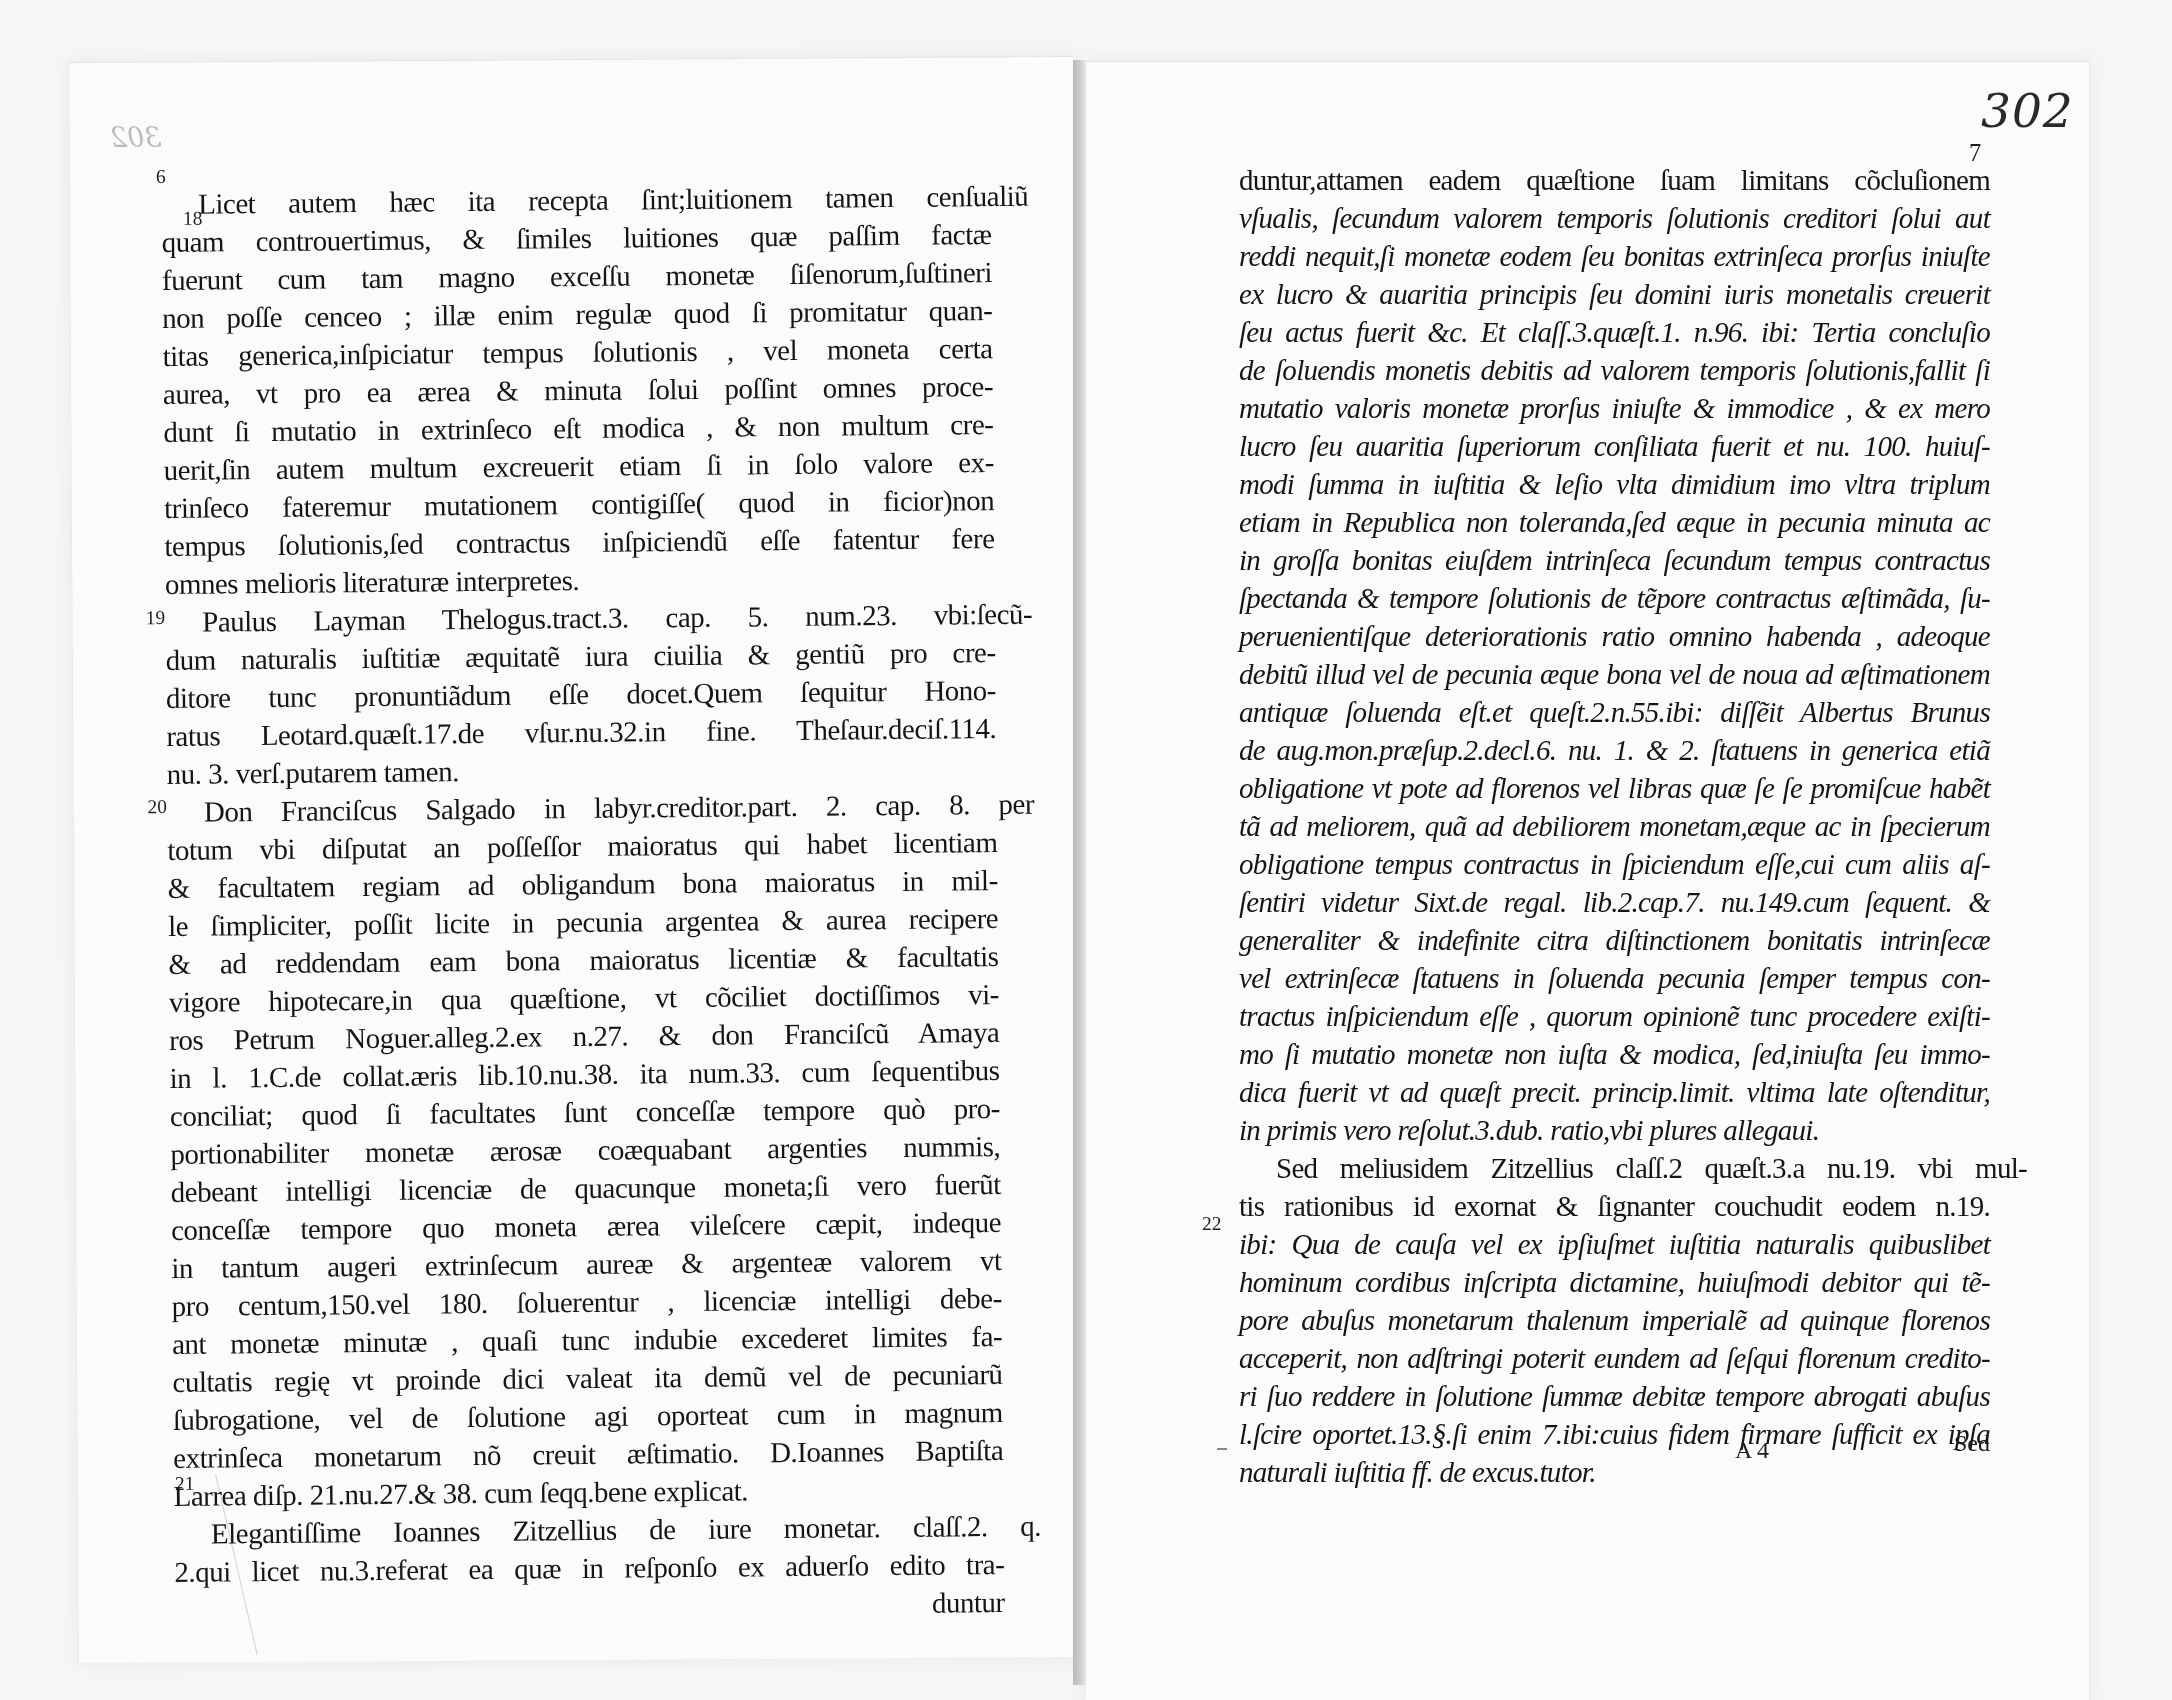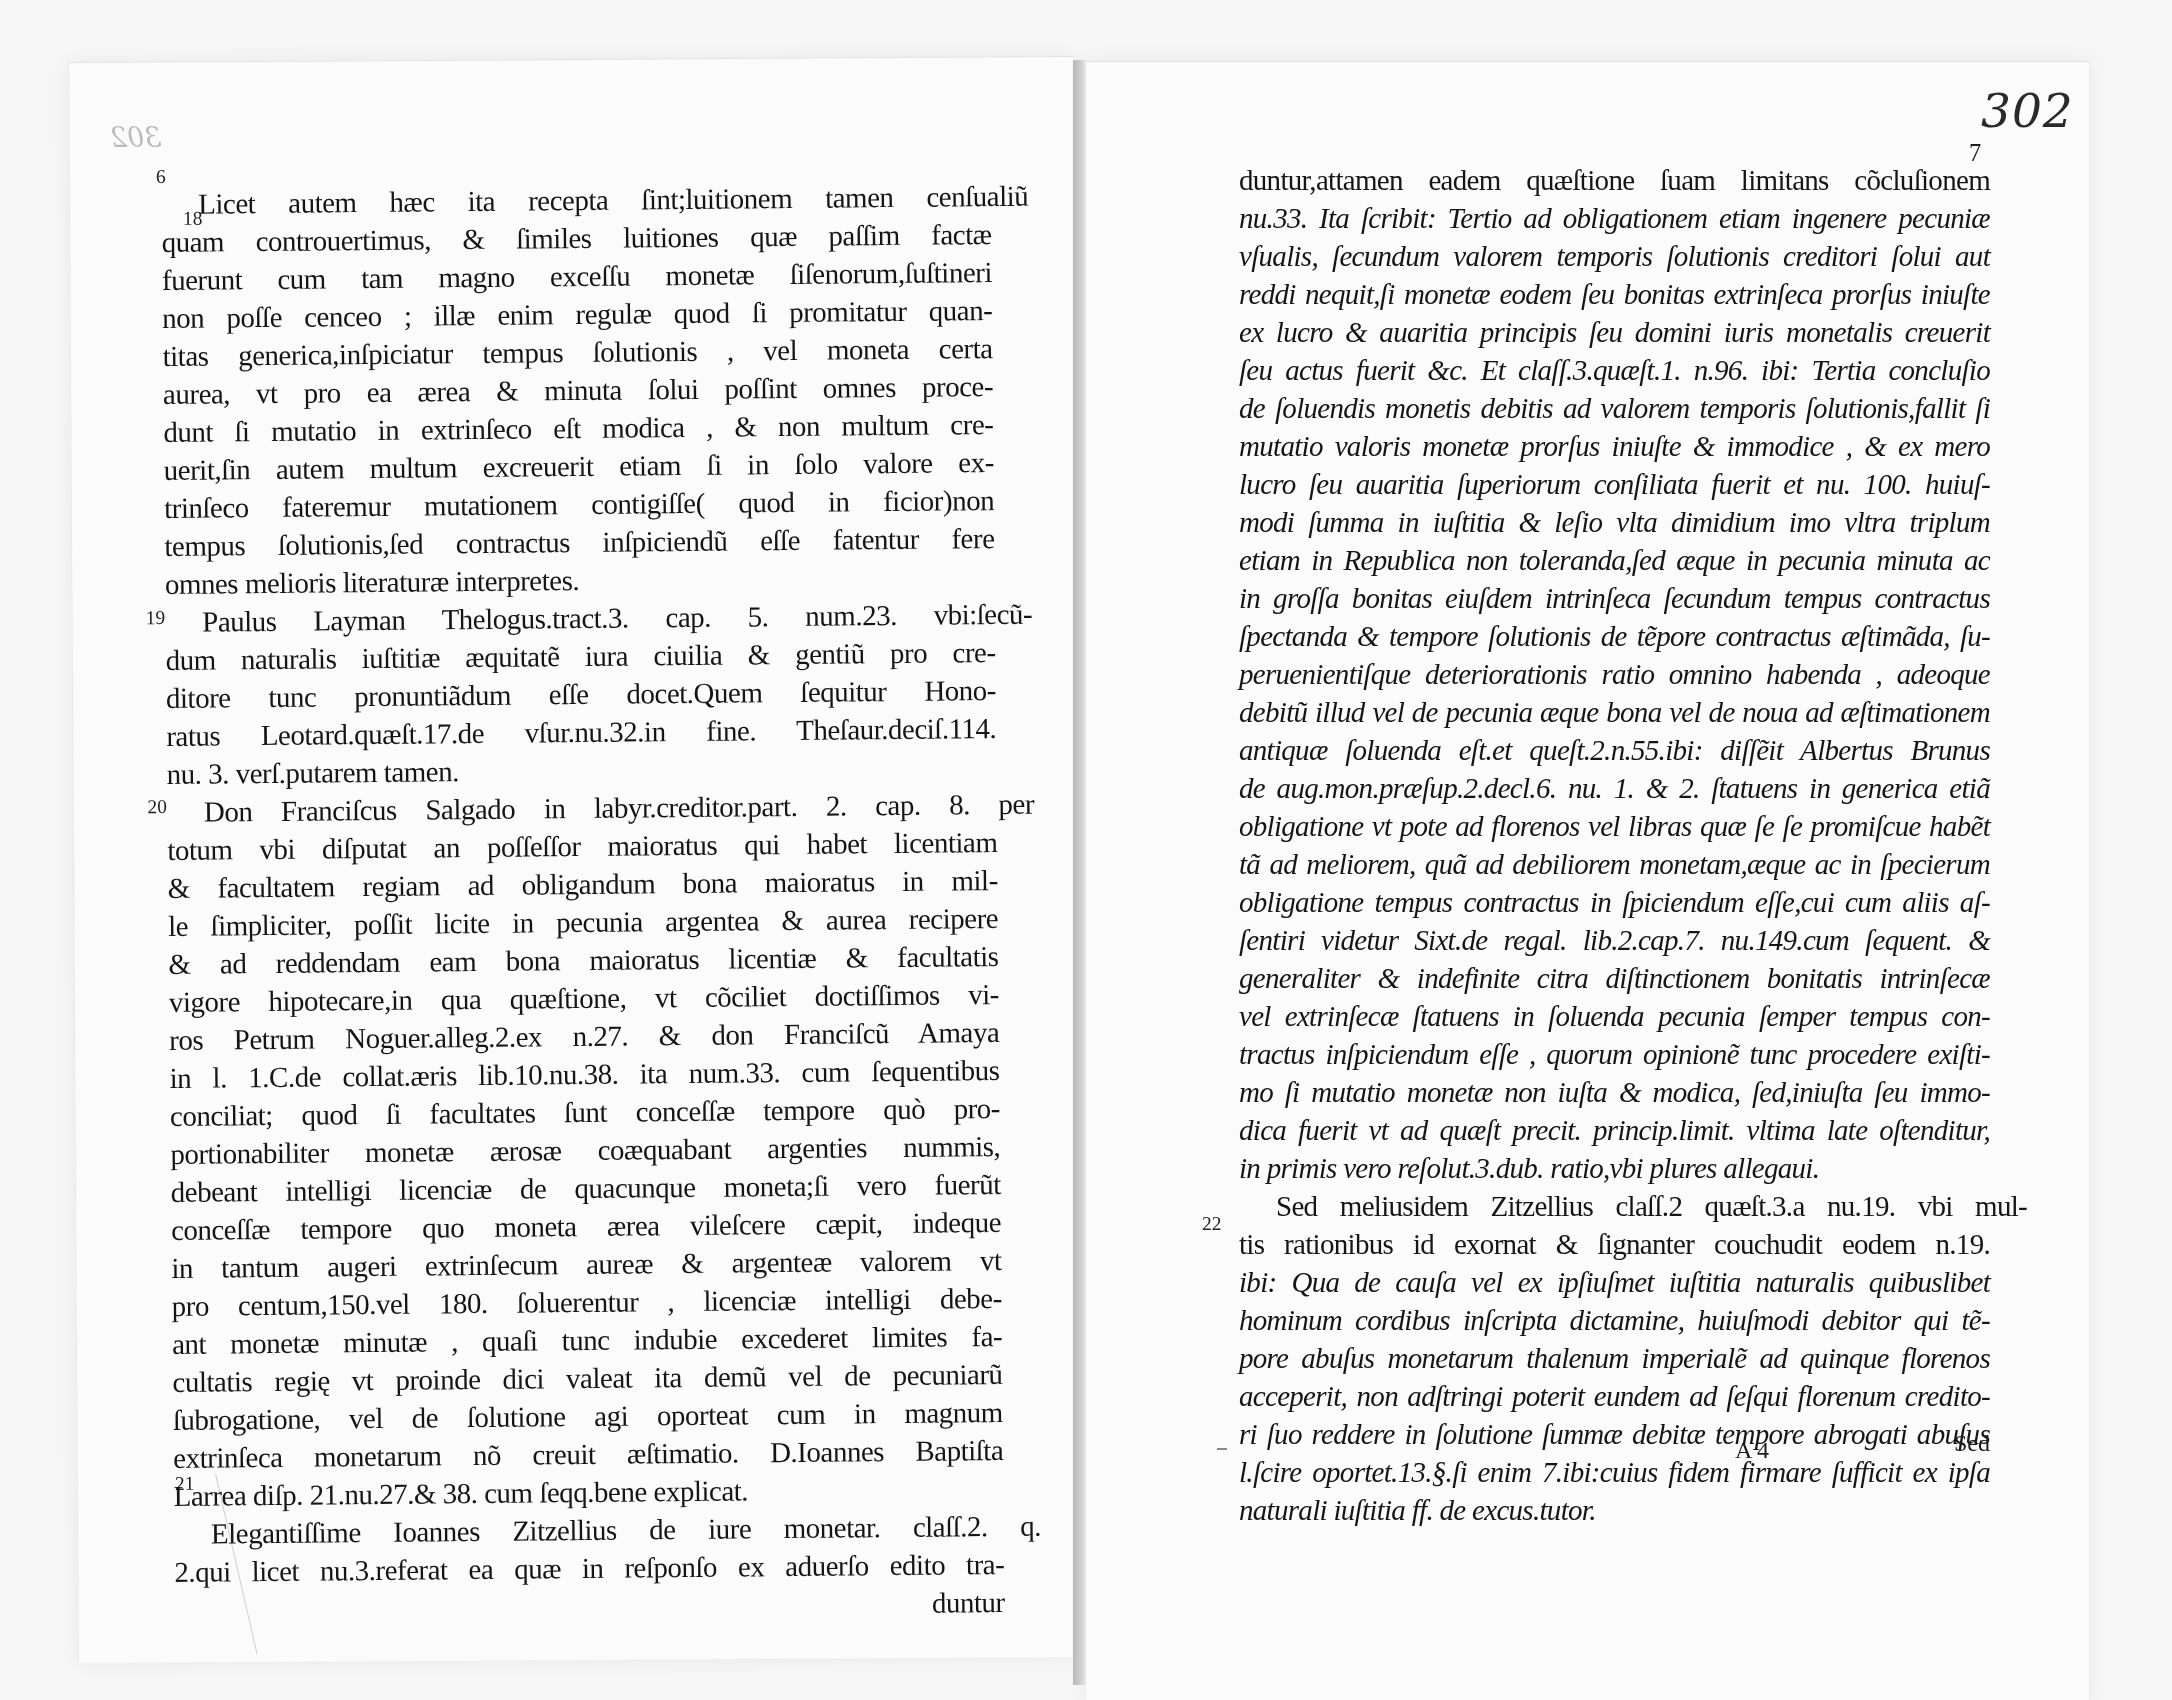--- a/index.html
+++ b/index.html
@@ -140,21 +140,20 @@
   <div class="line right">duntur</div>
 </div>
 
 <div class="hand-302">302</div>
 <div class="printed-folio">7</div>
 
 <div class="text-block" id="right-text">
   <div class="margin-num" style="left:-37px;top:1052px;">22</div>
 
   <div class="line roman">duntur,attamen eadem quæſtione ſuam limitans cõcluſionem</div>
-  <div class="line">nu.33. Ita ſcribit: Tertio ad obligationem etiam ingenere pecuniæ</div>
   <div class="line">vſualis, ſecundum valorem temporis ſolutionis creditori ſolui aut</div>
   <div class="line">reddi nequit,ſi monetæ eodem ſeu bonitas extrinſeca prorſus iniuſte</div>
   <div class="line">ex lucro &amp; auaritia principis ſeu domini iuris monetalis creuerit</div>
   <div class="line">ſeu actus fuerit &amp;c. Et claſſ.3.quæſt.1. n.96. ibi: Tertia concluſio</div>
   <div class="line">de ſoluendis monetis debitis ad valorem temporis ſolutionis,fallit ſi</div>
   <div class="line">mutatio valoris monetæ prorſus iniuſte &amp; immodice , &amp; ex mero</div>
   <div class="line">lucro ſeu auaritia ſuperiorum conſiliata fuerit et nu. 100. huiuſ-</div>
   <div class="line">modi ſumma in iuſtitia &amp; leſio vlta dimidium imo vltra triplum</div>
   <div class="line">etiam in Republica non toleranda,ſed æque in pecunia minuta ac</div>
   <div class="line">in groſſa bonitas eiuſdem intrinſeca ſecundum tempus contractus</div>

